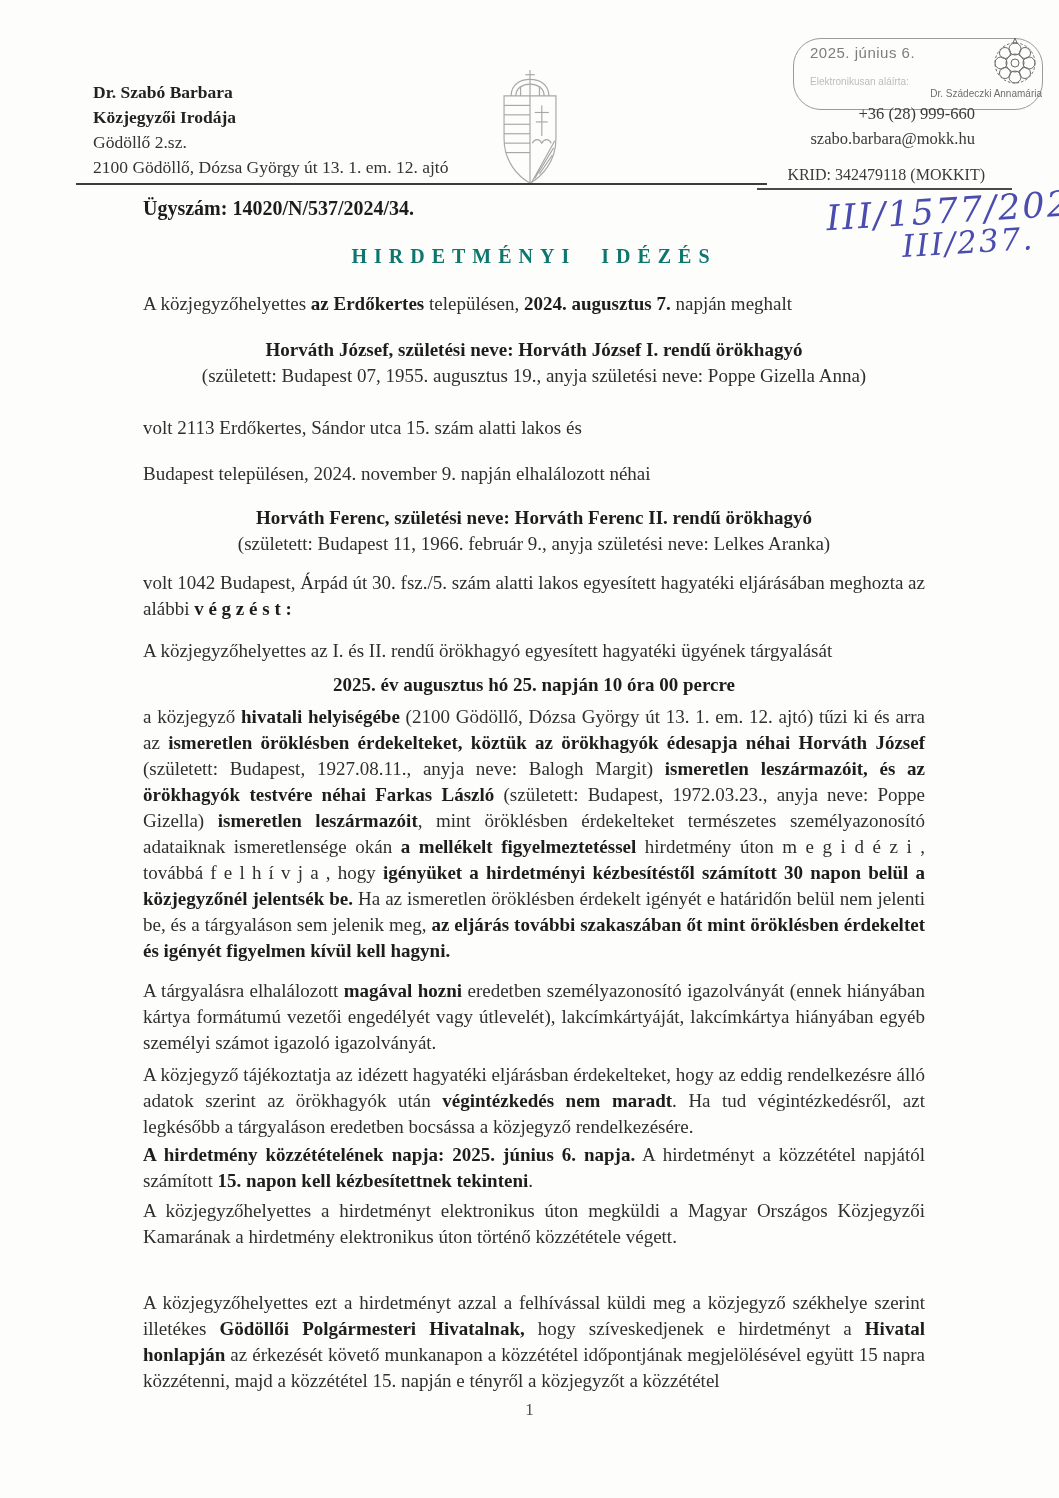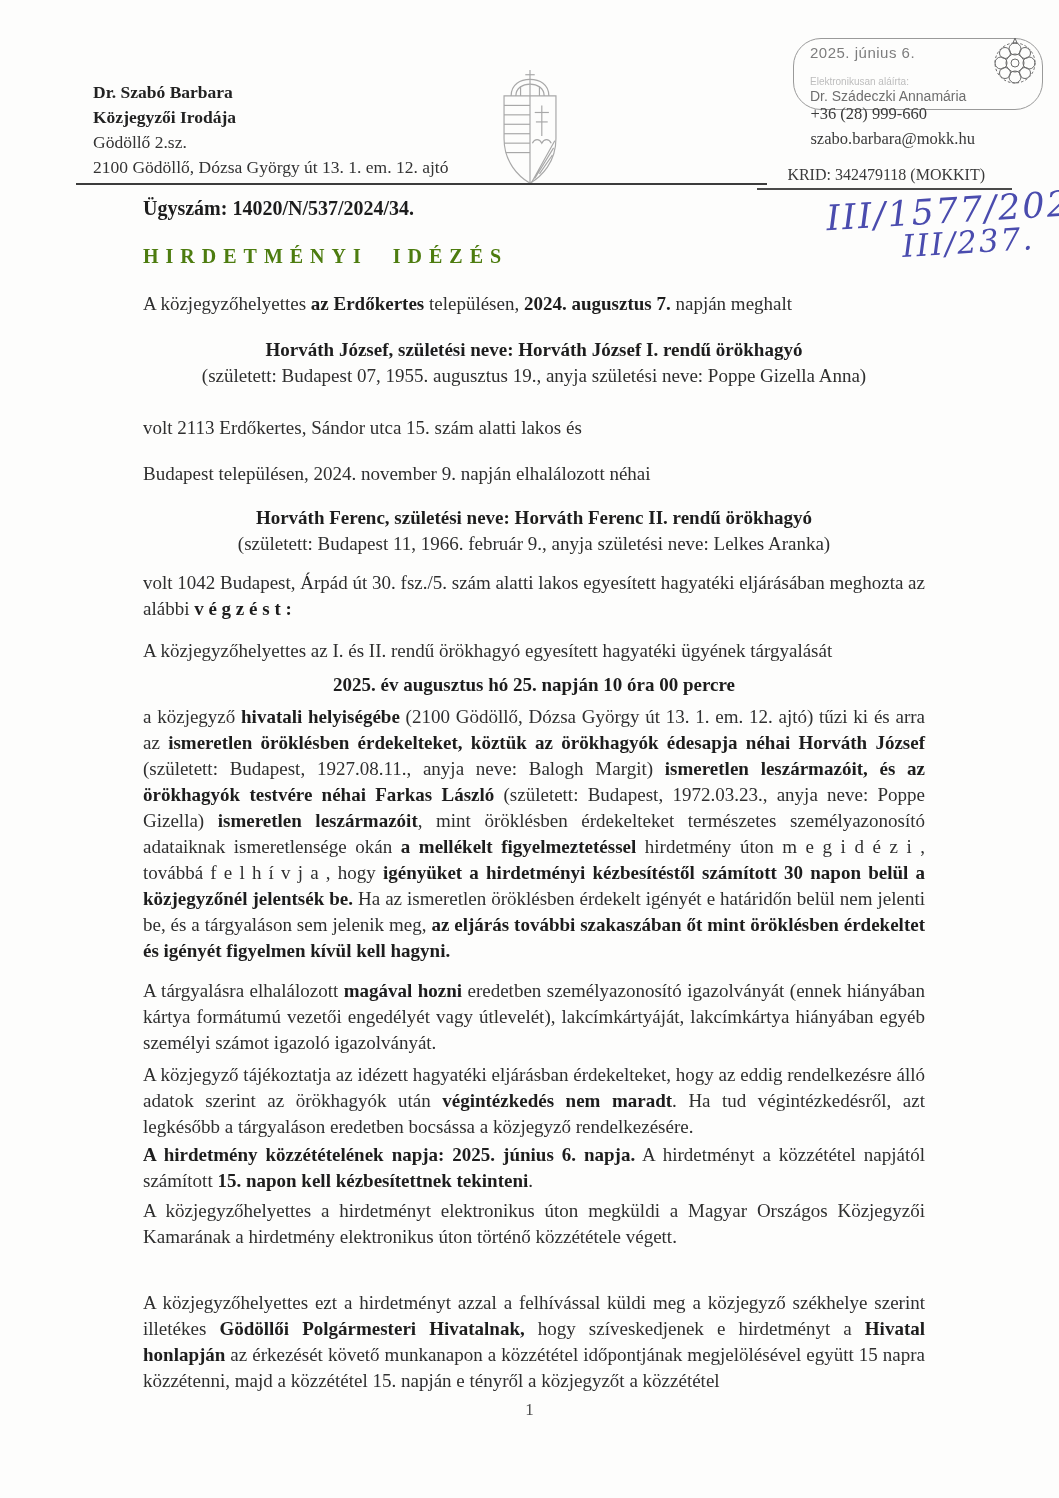--- a/index.html
+++ b/index.html
@@ -17,39 +17,39 @@
   .office .bold{font-weight:700;color:#222;}
   .arms{position:absolute;left:492px;top:70px;}
   .stamp{
     position:absolute;left:793px;top:38px;width:250px;height:72px;
     border:1.6px solid #9a9a9a;border-radius:28px;
     box-sizing:border-box;padding:5px 0 0 16px;
     font-family:"Liberation Sans","DejaVu Sans",sans-serif;
   }
   .stamp-date{font-size:15px;color:#7d7d7d;letter-spacing:.5px;}
   .stamp-sub{font-size:10px;color:#bdbdbd;margin-top:15px;}
-  .stamp-signer{font-size:14px;color:#6e6e6e;margin-top:1px;}
+  .stamp-signer{font-size:10px;color:#6e6e6e;margin-top:1px;text-align:right;}
   .rosette{position:absolute;left:988px;top:36px;}
-  .contact{position:absolute;right:84px;top:101px;font-size:16.5px;line-height:25px;color:#3a3a3a;}
+  .contact{position:absolute;right:84px;top:101px;text-align:right;font-size:16.5px;line-height:25px;color:#3a3a3a;}
   .krid{position:absolute;right:74px;top:166px;font-size:16px;color:#3a3a3a;}
   .rule-left{position:absolute;left:76px;top:183px;width:691px;height:0;border-top:2px solid #3c3c3c;}
   .rule-right{position:absolute;left:757px;top:188px;width:255px;height:0;border-top:2px solid #4a4a4a;}
   .handwriting{
     position:absolute;color:#4a4cae;
     font-family:"DejaVu Serif",serif;font-style:italic;
     transform:rotate(-3.5deg);white-space:nowrap;
   }
   .hw1{left:826px;top:190px;font-size:35px;letter-spacing:2px;}
   .hw2{left:902px;top:224px;font-size:31px;letter-spacing:2px;}
   
   .doc{position:absolute;left:143px;top:195px;width:782px;font-size:19px;line-height:26px;}
   .doc p{margin:0;}
   .case-number{font-weight:700;color:#1d1d1d;font-size:20px;}
   .doc-title{
-    font-weight:700;color:#4d7c0f;font-size:20px;
+    text-align:center;font-weight:700;color:#0f766e;font-size:20px;
     letter-spacing:7px;word-spacing:13px;margin-top:22px !important;
   }
   .center{text-align:center;}
   .justify{text-align:justify;}
   .b{font-weight:700;color:#1d1d1d;}
   .footer-page{
     position:absolute;left:0;width:1059px;top:1400px;
     text-align:center;font-size:17px;color:#4d4d4d;
     font-family:"Liberation Serif",serif;
   }

